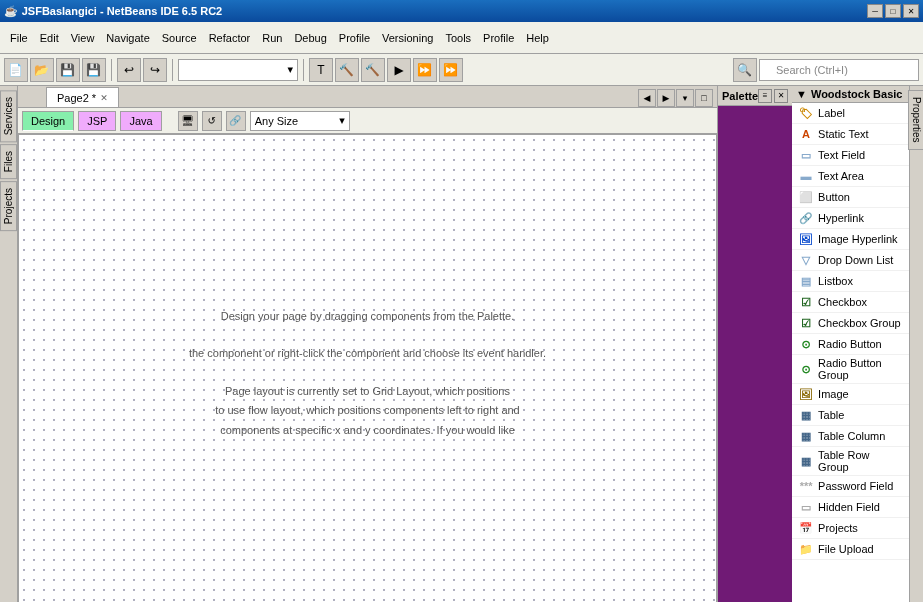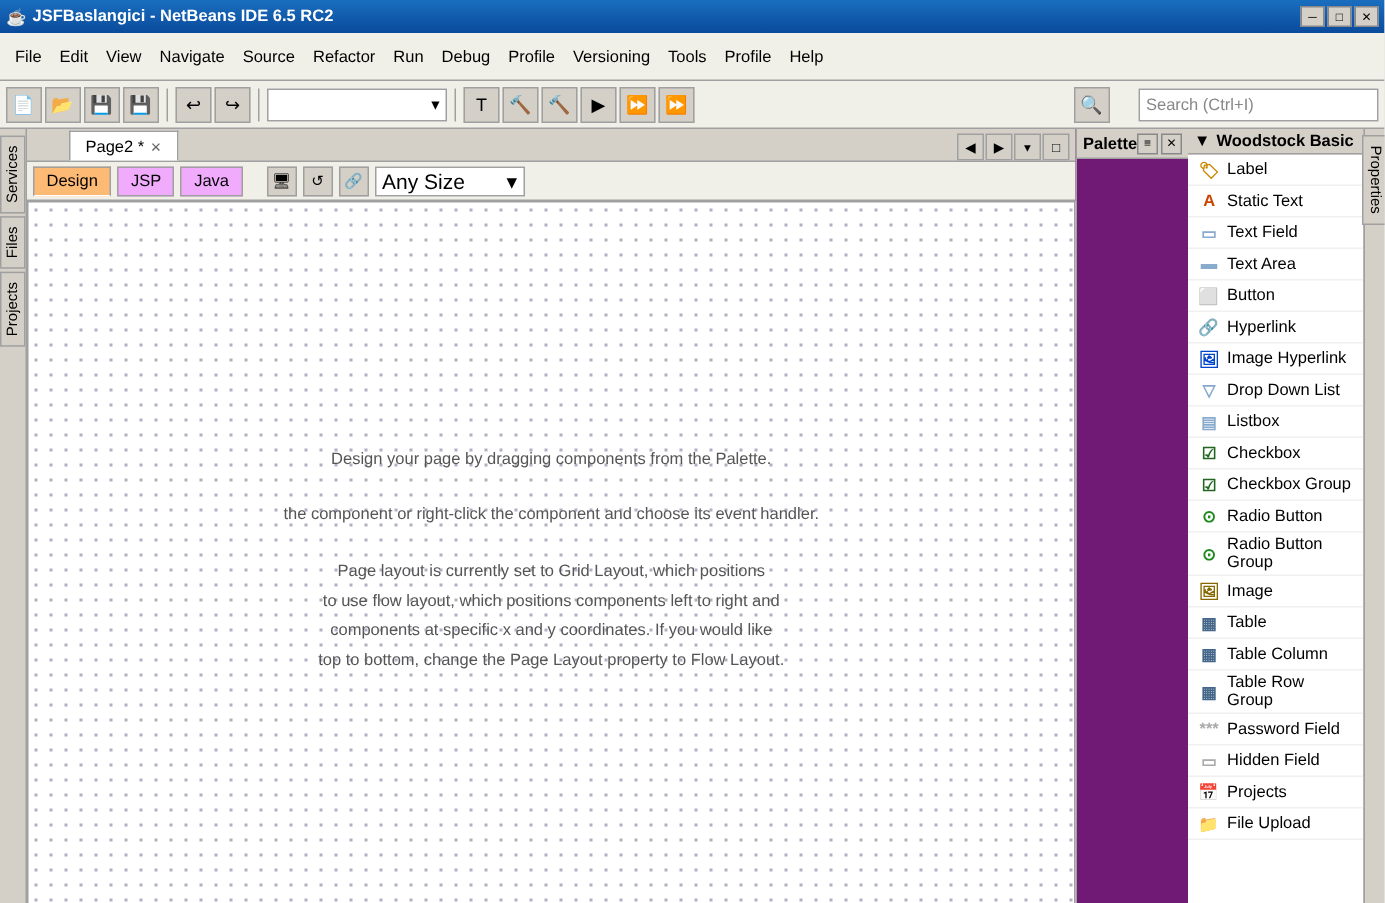--- a/index.html
+++ b/index.html
@@ -39,21 +39,21 @@
       width: 24px; height: 24px; background: #d4d0c8; border: 1px solid #a0a0a0;
       display: flex; align-items: center; justify-content: center; cursor: pointer; font-size: 12px;
     }
     .tb-separator { width: 1px; height: 22px; background: #a0a0a0; margin: 0 3px; }
     .tb-dropdown {
       height: 22px; background: white; border: 1px solid #a0a0a0;
       display: flex; align-items: center; padding: 0 4px; width: 120px; font-size: 11px;
     }
     .tb-search {
       height: 22px; background: white; border: 1px solid #a0a0a0;
-      display: flex; align-items: center; padding: 0 4px; width: 160px; font-size: 11px; color: #888; margin-left: 17px;
+      display: flex; align-items: center; padding: 0 16px; width: 160px; font-size: 11px; color: #888;
     }
     .nav-arrow { width: 18px; height: 18px; background: #d4d0c8; border: 1px solid #a0a0a0; display: flex; align-items: center; justify-content: center; font-size: 9px; cursor: pointer; }
 
     
     #main { display: flex; height: calc(602px - 22px - 20px - 32px); }
 
     
     #left-sidebar {
       width: 18px; background: #d4d0c8; border-right: 1px solid #a0a0a0;
       display: flex; flex-direction: column; align-items: center; padding-top: 4px; gap: 2px;
@@ -79,29 +79,29 @@
 
     
     #sub-toolbar {
       background: #f0f0e8; height: 26px; display: flex; align-items: center;
       border-bottom: 1px solid #a0a0a0; padding: 0 4px; gap: 4px;
     }
     .view-tab {
       padding: 3px 8px; font-size: 11px; cursor: pointer; background: #f0abfc;
       border: 1px solid #a0a0a0; height: 20px; display: flex; align-items: center;
     }
-    .view-tab.active { background: #fdba74; border-bottom-color: white; }
+    .view-tab.active { background: #86efac; border-bottom-color: white; }
 
     .icon-btn-small {
       width: 20px; height: 20px; background: #d4d0c8; border: 1px solid #a0a0a0;
       display: flex; align-items: center; justify-content: center; cursor: pointer; font-size: 10px;
     }
     .size-dropdown {
       height: 20px; background: white; border: 1px solid #a0a0a0;
-      display: flex; align-items: center; padding: 0 4px; width: 100px; font-size: 14px;
+      display: flex; align-items: center; padding: 0 4px; width: 100px; font-size: 11px;
     }
 
     
     #design-canvas {
       flex: 1; background-color: white;
       background-image: radial-gradient(circle, #b0b0c0 1px, transparent 1px);
       background-size: 10px 10px;
       display: flex; flex-direction: column; align-items: center; justify-content: center;
       padding: 20px; text-align: left; color: #555; font-size: 11px; line-height: 1.6;
       border: 1px solid #a0a0a0; position: relative;
@@ -250,21 +250,20 @@
     </div>
 
     <div id="design-canvas">
       <div class="canvas-text">Design your page by dragging components from the Palette.</div>
       <br>
       <div class="canvas-text">the component or right-click the component and choose its event handler.</div>
       <br>
       <div class="canvas-text">Page layout is currently set to Grid Layout, which positions</div>
       <div class="canvas-text">to use flow layout, which positions components left to right and</div>
       <div class="canvas-text">components at specific x and y coordinates.  If you would like</div>
-      <div class="canvas-text">top to bottom, change the Page Layout property to Flow Layout.</div>
     </div>
 
   </div>
 
   <div id="palette">
     <div id="palette-header">
       <span class="palette-title">Palette</span>
       <div class="palette-header-btns">
         <div class="ph-btn">≡</div>
         <div class="ph-btn">✕</div>

